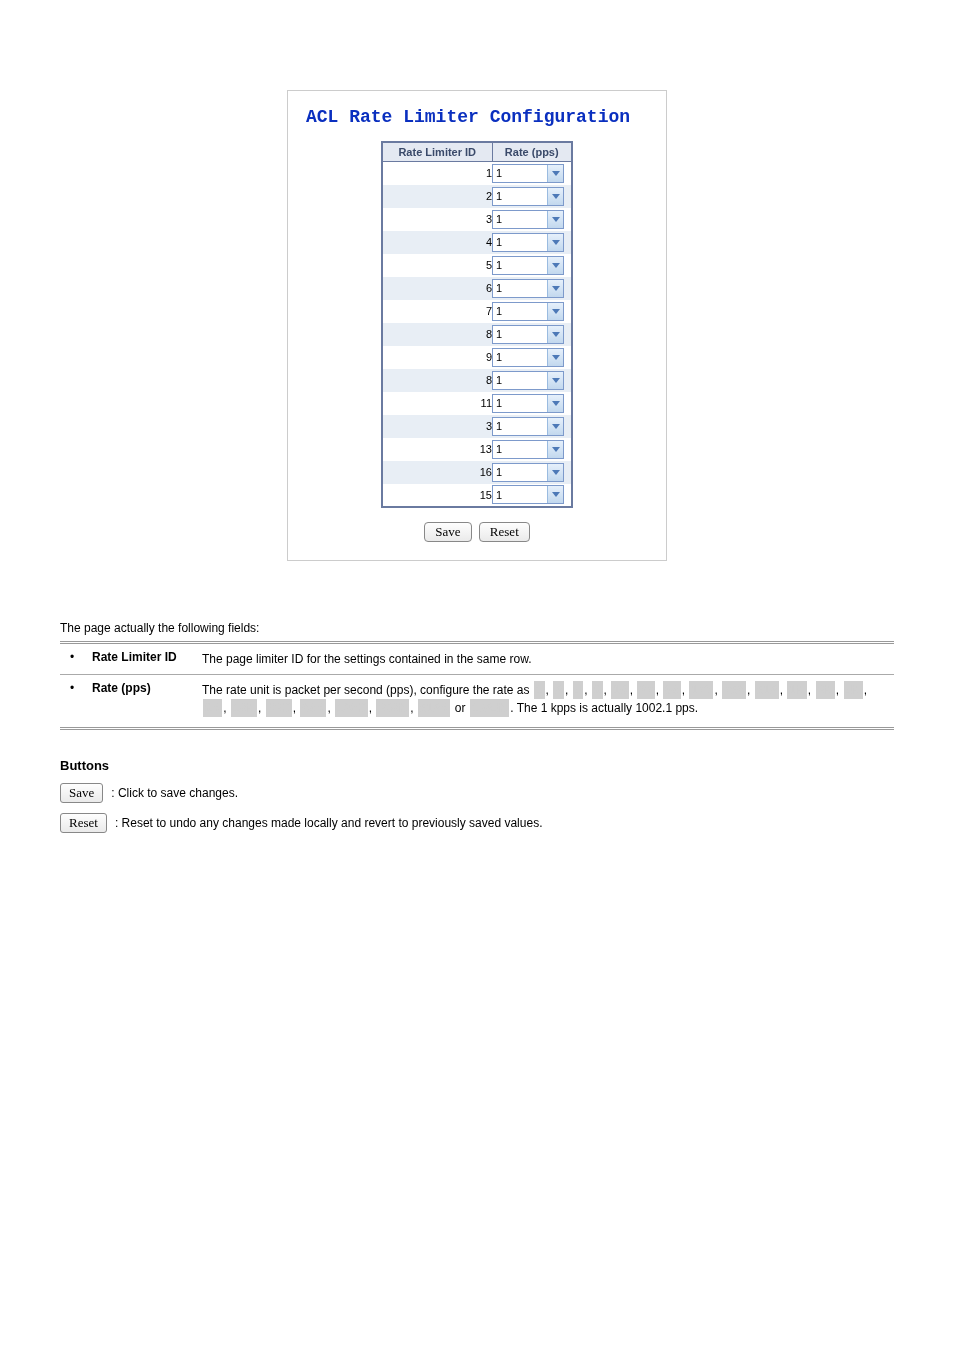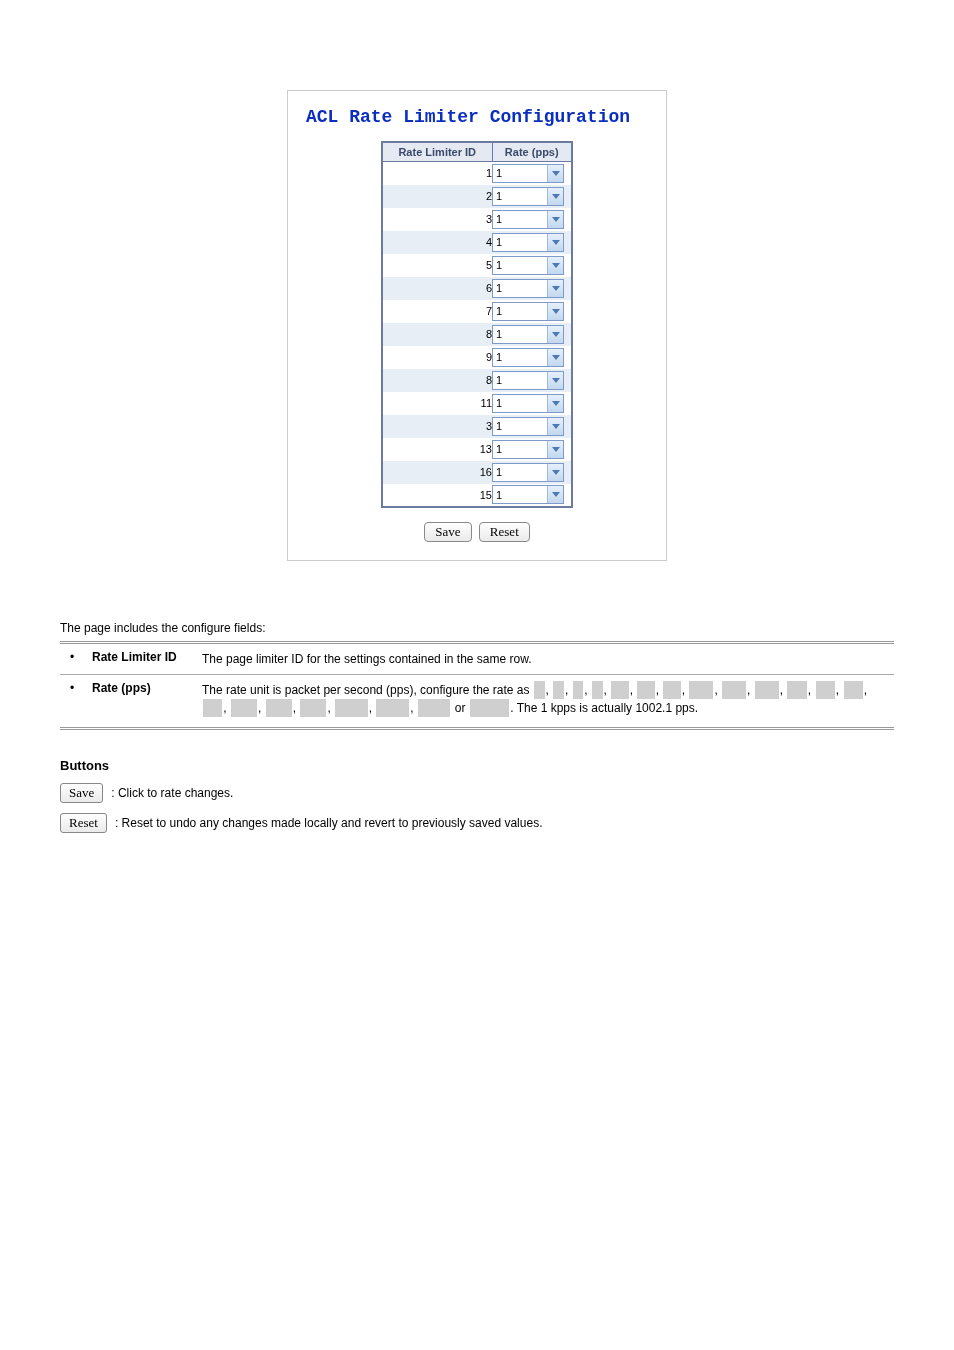--- a/index.html
+++ b/index.html
@@ -328,21 +328,21 @@
         </tbody>
     </table>
   </div>
   <div class="btn-row">
     <span class="small-btn">Save</span>
     <span class="small-btn">Reset</span>
   </div>
 </div>
 
 <div class="desc-block">
-  <div class="desc-intro">The page includes the configure fields:</div>
+  <div class="desc-intro">The page actually the following fields:</div>
   <hr class="desc-hr-thick">
   <table class="desc-table">
     <tbody>
     <tr>
       <td class="bullet">•</td>
       <td class="obj-col"><span class="true-bold">Rate Limiter ID</span></td>
       <td class="desc-col">The page limiter ID for the settings contained in the same row.</td>
     </tr>
     <tr class="row-sep">
       <td class="bullet">•</td>
@@ -351,19 +351,19 @@
     </tr>
   </tbody>
     </table>
   <hr class="desc-hr-thick">
 </div>
 
 <div class="buttons-block">
   <div style="font-weight:bold; font-size:13px; margin-bottom:1px;">Buttons</div>
   <div class="btn-line">
     <span class="inline-btn">Save</span>
-    <span class="btn-desc">: Click to rate changes.</span>
+    <span class="btn-desc">: Click to save changes.</span>
   </div>
   <div class="btn-line">
     <span class="inline-btn">Reset</span>
     <span class="btn-desc">: Reset to undo any changes made locally and revert to previously saved values.</span>
   </div>
 </div>
 
 </body></html>

